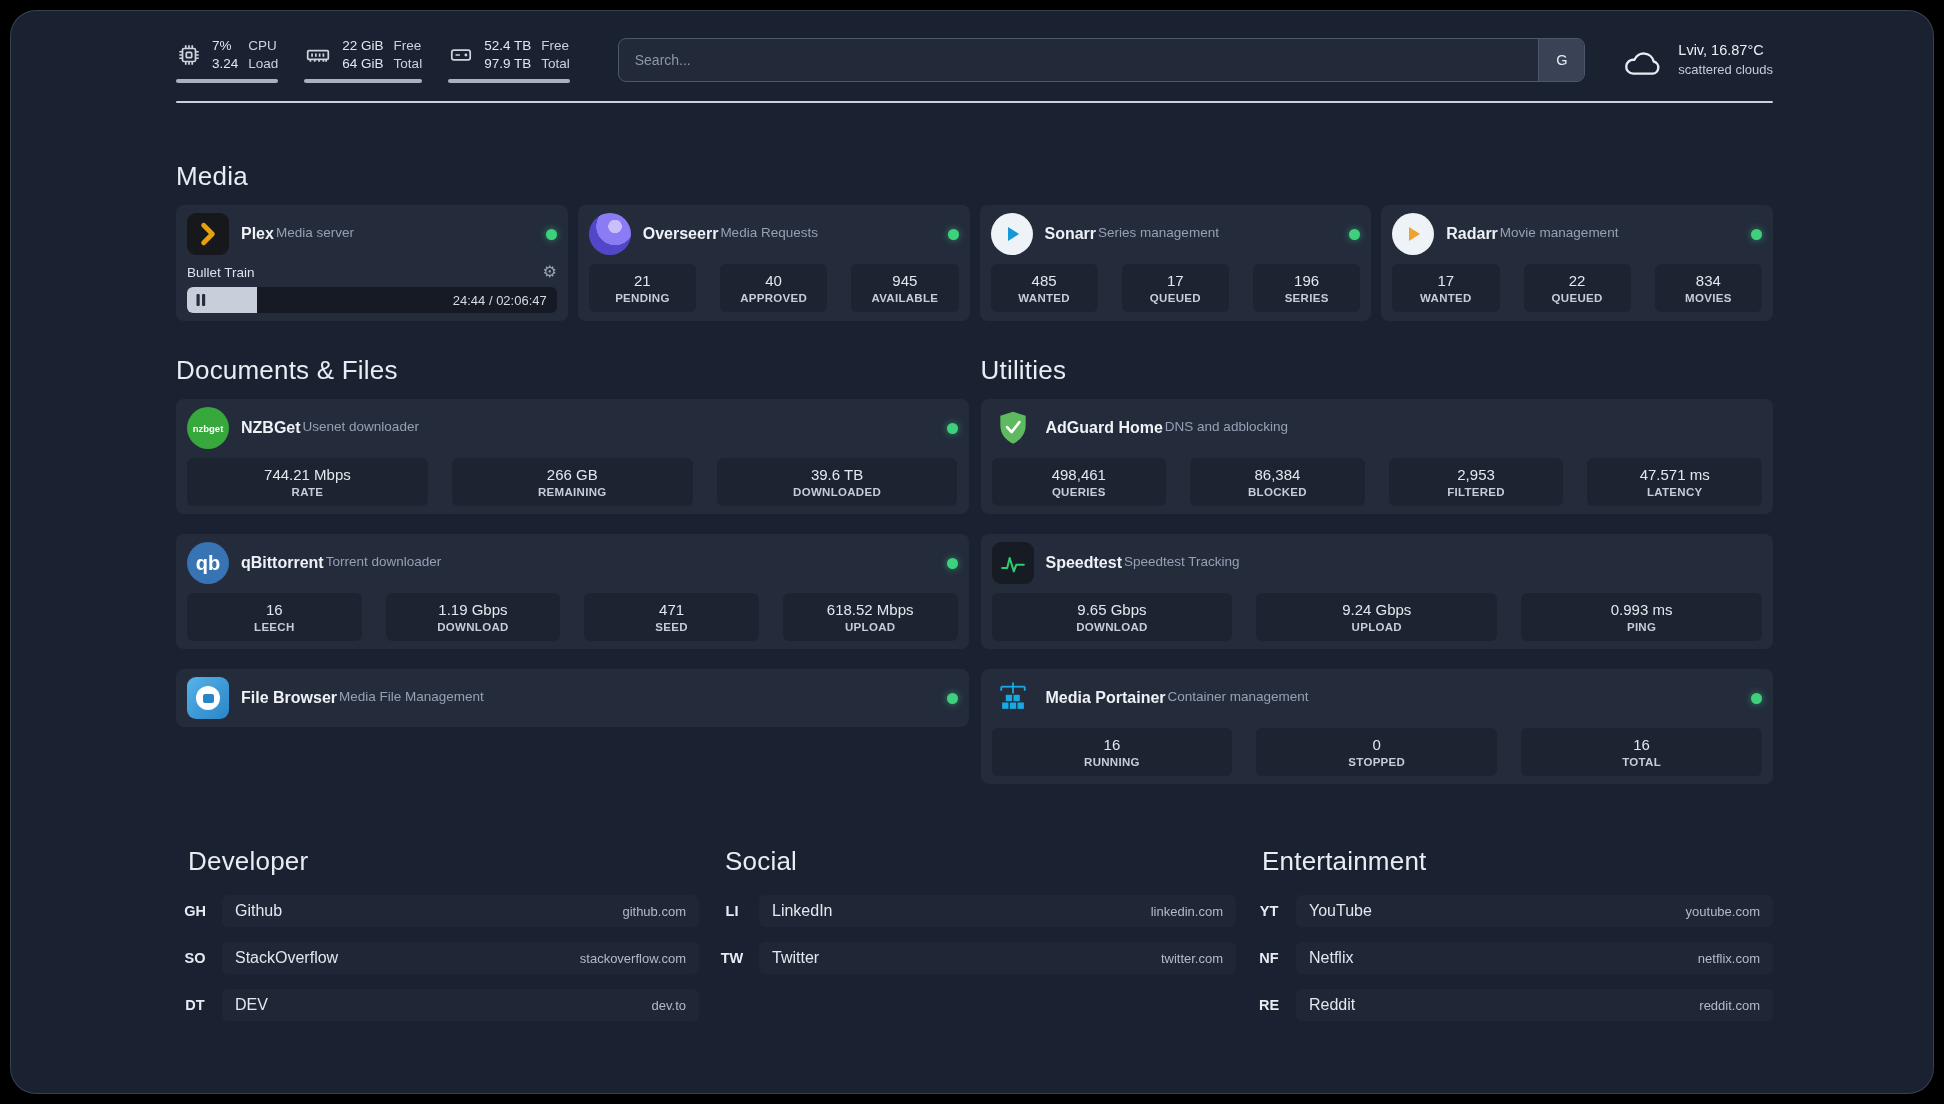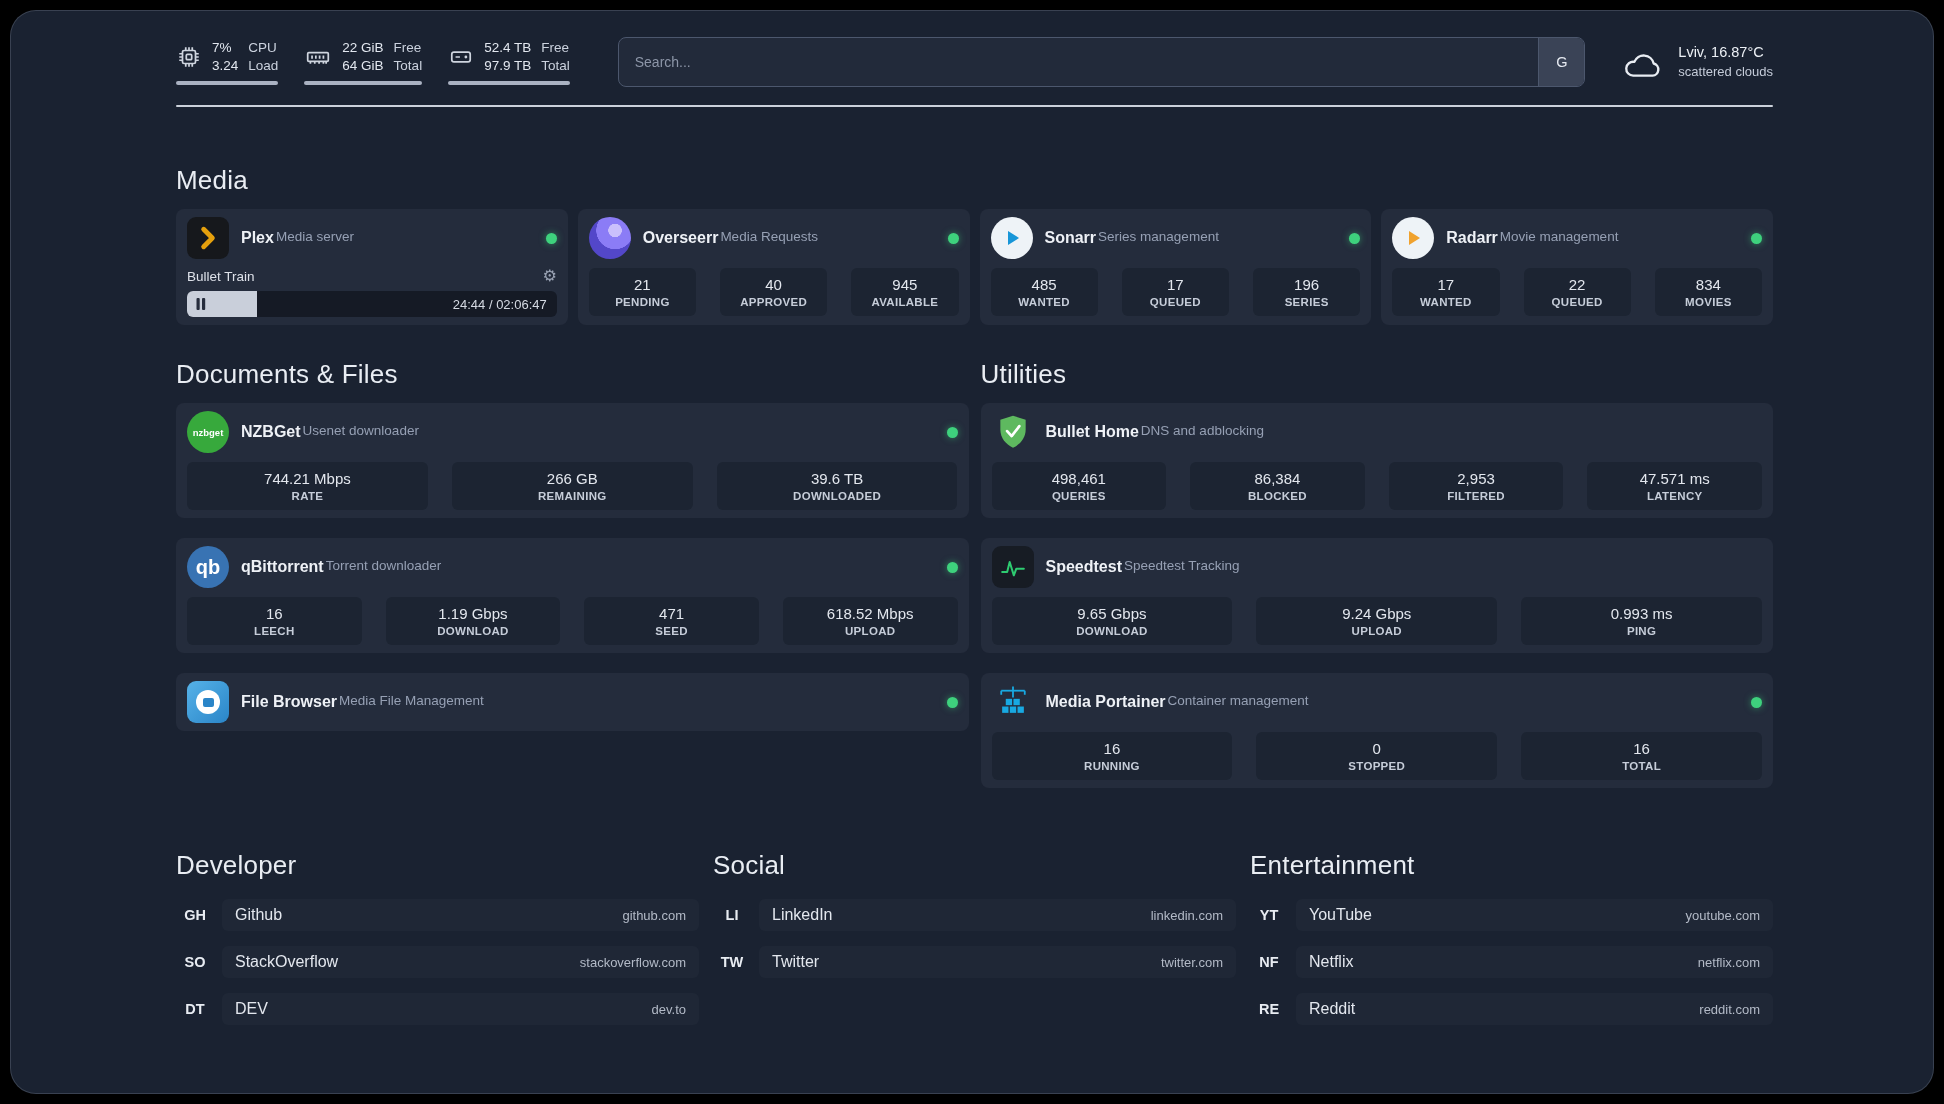--- a/index.html
+++ b/index.html
@@ -8,21 +8,21 @@
   .content { padding:26px 160px 0 165px; }
 
   
   .topbar { display:flex; align-items:center; }
   .sys { display:flex; flex-direction:column; margin-right:26px; }
   .sys-row { display:flex; align-items:center; gap:10px; }
   .sys-icon { flex:none; }
   .sys-col { display:flex; flex-direction:column; font-size:13.5px; line-height:1.3; color:#e2e7ef; }
   .sys-col.dim { color:#cbd2de; }
   .sys-bar { height:4px; border-radius:2px; background:#aab2c2; margin-top:7px; }
-  .search { flex:1; display:flex; height:50px; background:#222a3a; border:1px solid #4c576d; border-radius:8px; overflow:hidden; margin:0 36px 0 22px; }
+  .search { flex:1; display:flex; height:44px; background:#222a3a; border:1px solid #4c576d; border-radius:8px; overflow:hidden; margin:0 36px 0 22px; }
   .search input { flex:1; background:transparent; border:0; outline:0; color:#dfe4ec; padding:0 16px; font-size:14px; font-family:inherit; }
   .search input::placeholder { color:#8d96a8; }
   .search-btn { width:46px; background:#3a4356; border-left:1px solid #4c576d; display:flex; align-items:center; justify-content:center; color:#e7ebf2; font-size:14.5px; cursor:pointer; }
   .weather { display:flex; align-items:flex-end; gap:13px; }
   .weather-text { display:flex; flex-direction:column; line-height:1.35; }
   .weather-loc { font-size:14.5px; color:#ecf0f5; }
   .weather-cond { font-size:13px; color:#c4cbd8; }
   .divider { margin-top:18px; height:2px; background:rgba(228,233,241,.88); border-radius:1px; }
 
   
@@ -51,21 +51,21 @@
   .player-fill { position:absolute; left:0; top:0; bottom:0; width:19%; background:#c9cfda; }
   .pause { position:relative; z-index:1; margin-left:9px; display:flex; cursor:pointer; }
   .player-time { position:relative; z-index:1; margin-left:auto; margin-right:10px; font-size:13px; color:#d5dae3; }
 
   
   .columns { margin-top:34px; display:grid; grid-template-columns:1fr 1fr; gap:12px; align-items:start; }
   .stack { display:flex; flex-direction:column; gap:20px; }
 
   
   .bookmarks { margin-top:62px; display:grid; grid-template-columns:1fr 1fr 1fr; gap:14px; align-items:start; }
-  .bm-col .section-title { margin-bottom:18px; }
+  .bm-col .section-title { margin-bottom:18px;margin-left:12px; }
   .bm-rows { display:flex; flex-direction:column; gap:15px; }
   .bm-row { display:flex; align-items:center; gap:8px; }
   .bm-abbr { width:38px; text-align:center; font-size:14.5px; font-weight:700; color:#e8ecf2; flex:none; }
   .bm-pill { flex:1; height:32px; background:#1f2736; border-radius:6px; display:flex; align-items:center; padding:0 13px; cursor:pointer; }
   .bm-name { font-size:16px; color:#e3e7ee; }
   .bm-domain { margin-left:auto; font-size:13px; color:#b3bac7; }
 
   
   .ic-plex { background:#16181c; }
   .ic-overseerr { background:radial-gradient(circle at 62% 32%, #cabffc 0 17%, #8b7cf6 18% 48%, #5347c9 49% 100%); }
@@ -366,21 +366,21 @@
 
         <div class="card">
           <div class="app-head">
             <div class="app-icon">
               <svg width="38" height="40" viewBox="0 0 42 42">
                 <path d="M21 3 L35 7.5 V18 C35 27.5 29.3 34.5 21 38.5 C12.7 34.5 7 27.5 7 18 V7.5 Z" fill="#5eb95f"></path>
                 <polyline points="14.5,20 19.5,25.5 28,14.5" fill="none" stroke="#fff" stroke-width="3" stroke-linecap="round" stroke-linejoin="round"></polyline>
               </svg>
             </div>
             <div class="app-meta">
-              <span class="app-title">Bullet Home</span>
+              <span class="app-title">AdGuard Home</span>
               <span class="app-desc">DNS and adblocking</span>
             </div>
           </div>
           <div class="tiles">
             <div class="tile">
               <span class="tile-v">498,461</span>
                   <span class="tile-l">QUERIES</span>
             </div>
             <div class="tile">
               <span class="tile-v">86,384</span>

